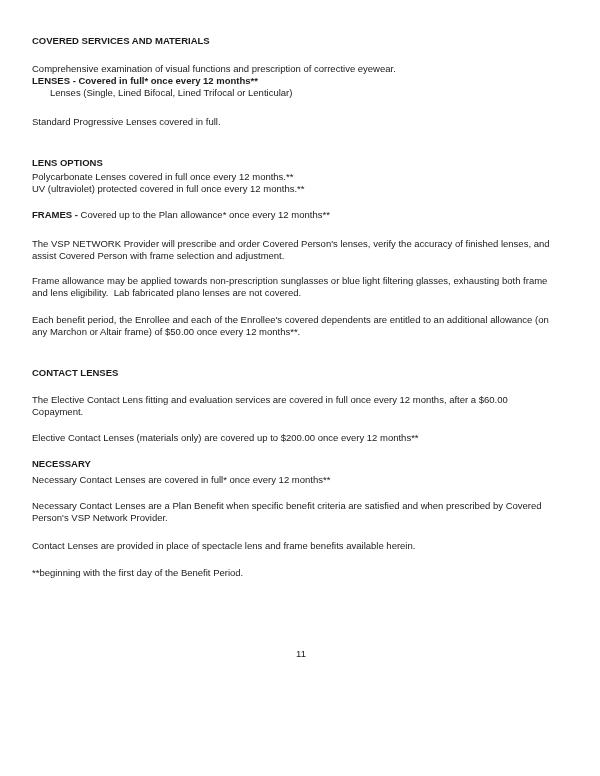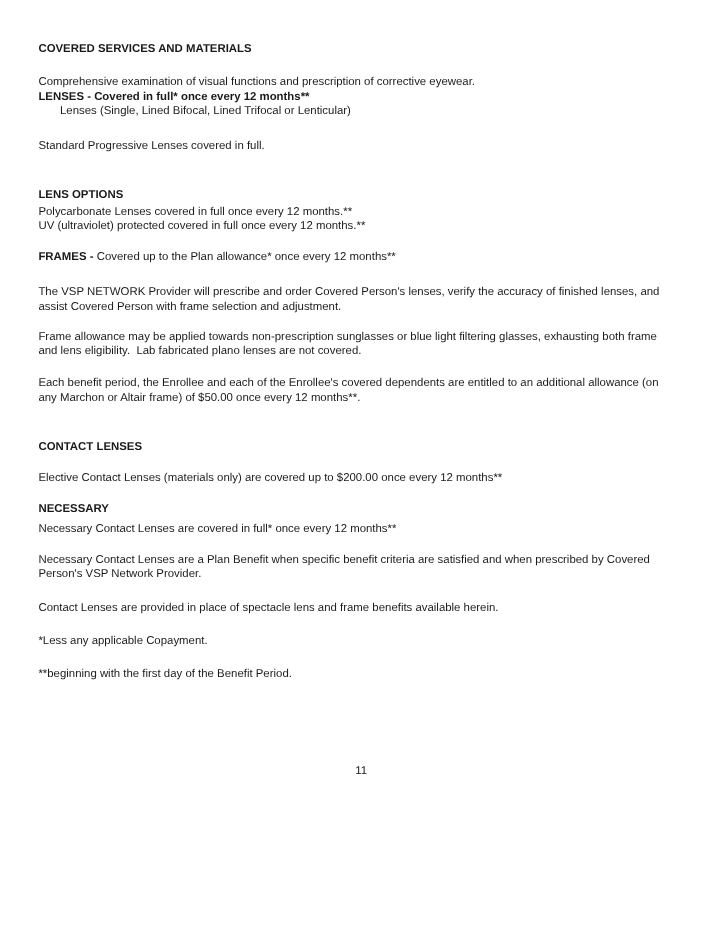--- a/index.html
+++ b/index.html
@@ -62,26 +62,27 @@
   <p class="mt14"><span class="h">FRAMES - </span><span>Covered up to the Plan allowance* once every 12 months**</span></p>
   <p class="mt17">The VSP NETWORK Provider will prescribe and order Covered Person's lenses, verify the accuracy of finished lenses, and
 assist Covered Person with frame selection and adjustment.</p>
   <p class="mt13">Frame allowance may be applied towards non-prescription sunglasses or blue light filtering glasses, exhausting both frame
 and lens eligibility.  Lab fabricated plano lenses are not covered.</p>
   <p class="mt15">Each benefit period, the Enrollee and each of the Enrollee's covered dependents are entitled to an additional allowance (on
 any Marchon or Altair frame) of $50.00 once every 12 months**.</p>
 
   <p class="h mt29">CONTACT LENSES</p>
 
+  <p class="mt15">The Elective Contact Lens fitting and evaluation services are covered in full once every 12 months, after a $60.00
+Copayment.</p>
   <p class="mt14">Elective Contact Lenses (materials only) are covered up to $200.00 once every 12 months**</p>
 
   <p class="h mt14">NECESSARY</p>
   <p class="mt4">Necessary Contact Lenses are covered in full* once every 12 months**</p>
   <p class="mt14">Necessary Contact Lenses are a Plan Benefit when specific benefit criteria are satisfied and when prescribed by Covered
 Person's VSP Network Provider.</p>
   <p class="mt16">Contact Lenses are provided in place of spectacle lens and frame benefits available herein.</p>
 
-  <p class="mt16">*Less any applicable Copayment.</p>
   <p class="mt15">**beginning with the first day of the Benefit Period.</p>
 
   <div class="page-number">11</div>
 
 </div>
 
 </body></html>

